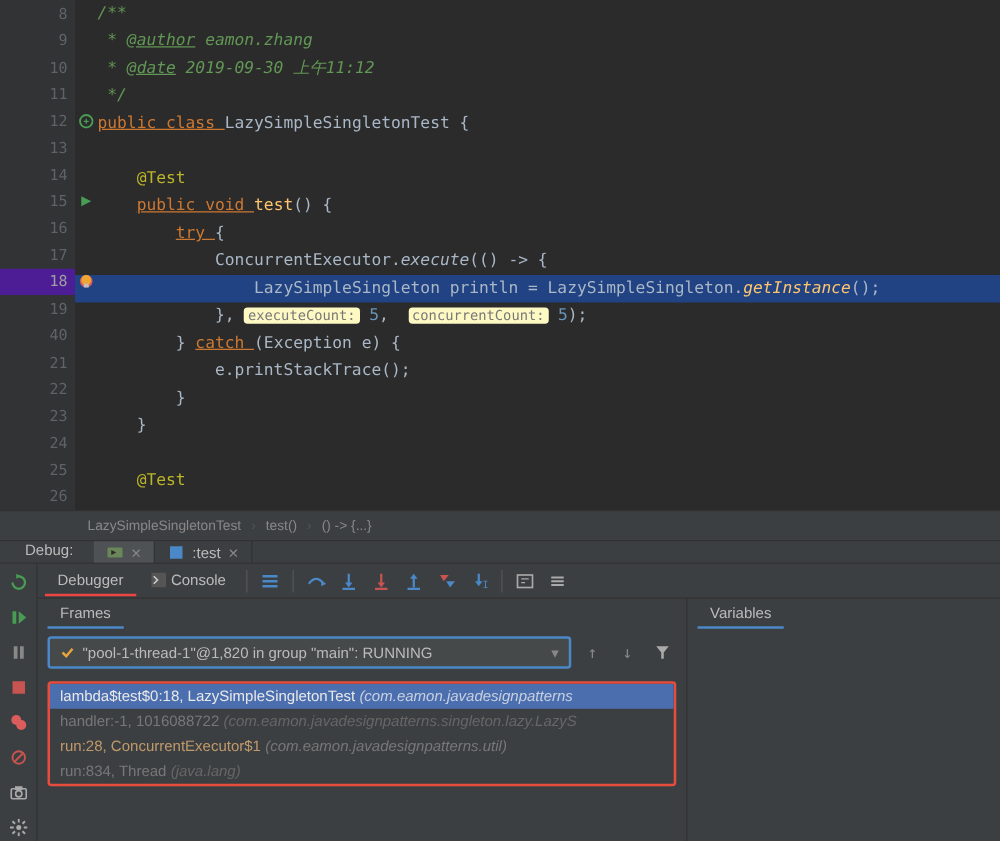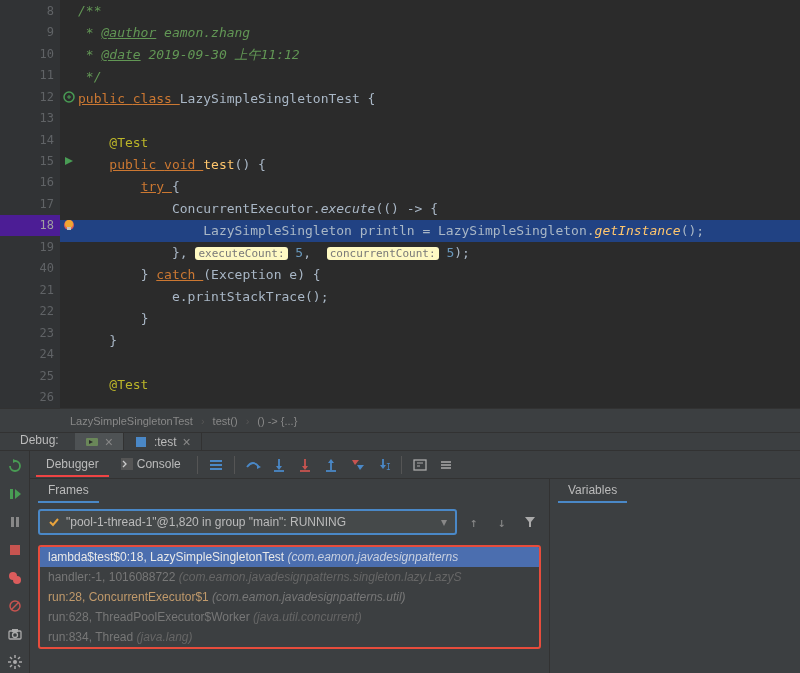--- a/index.html
+++ b/index.html
@@ -551,21 +551,20 @@
                 <svg width="12" height="12">
                   <polygon points="1,1 11,1 7,6 7,11 5,11 5,6" fill="#aaa"></polygon>
                 </svg>
               </div>
           </div>
 
           <div class="frames-list">
             <div class="frame-item selected"><span>lambda$test$0:18, LazySimpleSingletonTest</span> <span class="dim">(com.eamon.javadesignpatterns</span></div>
             <div class="frame-item lib"><span>handler:-1, 1016088722</span> <span class="dim">(com.eamon.javadesignpatterns.singleton.lazy.LazyS</span></div>
             <div class="frame-item"><span class="yellowish">run:28, ConcurrentExecutor$1</span> <span class="dim">(com.eamon.javadesignpatterns.util)</span></div>
-            <div class="frame-item lib"><span>run:628, ThreadPoolExecutor$Worker</span> <span class="dim">(java.util.concurrent)</span></div>
             <div class="frame-item lib"><span>run:834, Thread</span> <span class="dim">(java.lang)</span></div>
           </div>
         </div>
         <div class="variables-panel">
           <div class="panel-header">Variables</div>
         </div>
       </div>
     </div>
   </div>
 </div>

